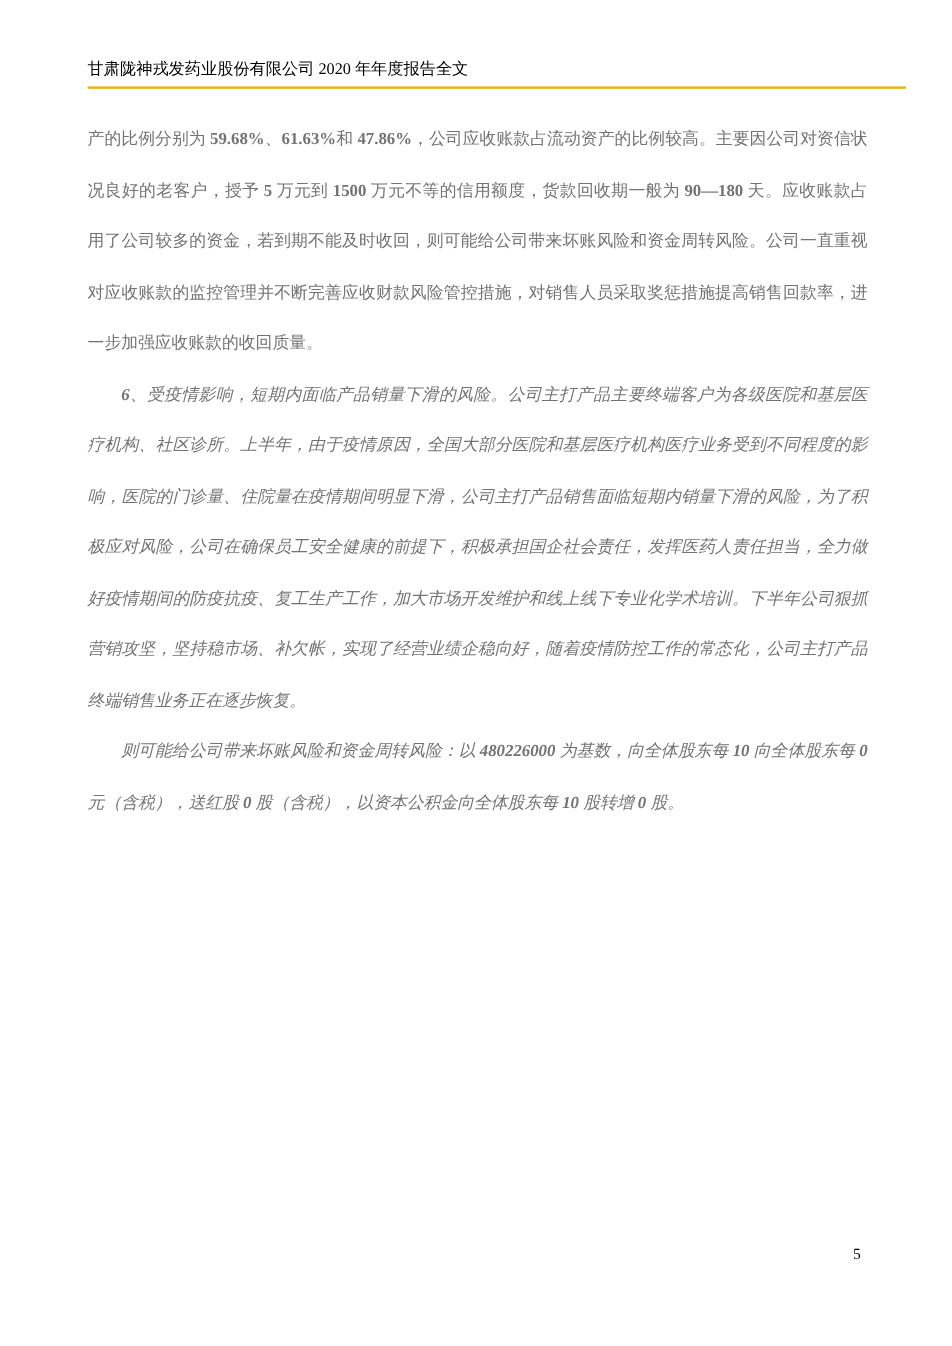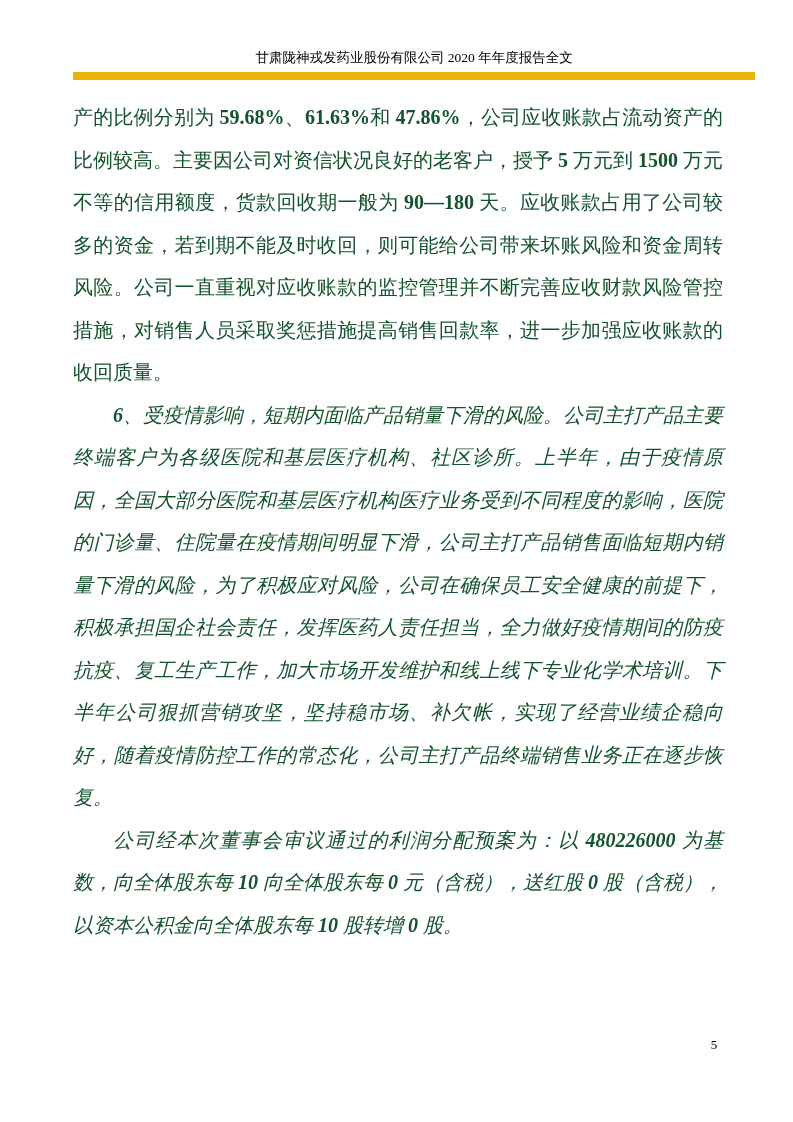--- a/index.html
+++ b/index.html
@@ -18,37 +18,37 @@
   .page {
     position: absolute;
     inset: 0;
     background: #ffffff;
   }
   .header {
     position: absolute;
     top: 48px;
     left: 73px;
     width: 682px;
-    text-align: center;
+    text-align: left;
     font-size: 13.5px;
     line-height: 20px;
     color: #000000;
-    border-bottom: 8px solid #eab308;
+    border-bottom: 2px solid #eab308;
     padding-bottom: 4px;
   }
   .body-text {
     position: absolute;
     top: 96px;
     left: 73px;
     width: 650px;
-    font-size: 20px;
+    font-size: 14px;
     line-height: 42.5px;
     text-align: justify;
     text-justify: inter-character;
-    color: #14532d;
+    color: #737373;
   }
   .para {
     margin: 0;
     padding: 0;
   }
   .para.indented {
     text-indent: 2em;
     font-style: italic;
   }
   .seg-b {
@@ -70,18 +70,18 @@
 
 <div class="page">
 
   <div class="header">
     <span>甘肃陇神戎发药业股份有限公司 2020 年年度报告全文</span>
   </div>
 
   <div class="body-text">
     <p class="para"><span>产的比例分别为 </span><span class="seg-b">59.68%</span><span>、</span><span class="seg-b">61.63%</span><span>和 </span><span class="seg-b">47.86%</span><span>，公司应收账款占流动资产的比例较高。主要因公司对资信状况良好的老客户，授予 </span><span class="seg-b">5</span><span> 万元到 </span><span class="seg-b">1500</span><span> 万元不等的信用额度，货款回收期一般为 </span><span class="seg-b">90—180</span><span> 天。应收账款占用了公司较多的资金，若到期不能及时收回，则可能给公司带来坏账风险和资金周转风险。公司一直重视对应收账款的监控管理并不断完善应收财款风险管控措施，对销售人员采取奖惩措施提高销售回款率，进一步加强应收账款的收回质量。</span></p>
     <p class="para indented"><span class="seg-b">6</span><span>、受疫情影响，短期内面临产品销量下滑的风险。公司主打产品主要终端客户为各级医院和基层医疗机构、社区诊所。上半年，由于疫情原因，全国大部分医院和基层医疗机构医疗业务受到不同程度的影响，医院的门诊量、住院量在疫情期间明显下滑，公司主打产品销售面临短期内销量下滑的风险，为了积极应对风险，公司在确保员工安全健康的前提下，积极承担国企社会责任，发挥医药人责任担当，全力做好疫情期间的防疫抗疫、复工生产工作，加大市场开发维护和线上线下专业化学术培训。下半年公司狠抓营销攻坚，坚持稳市场、补欠帐，实现了经营业绩企稳向好，随着疫情防控工作的常态化，公司主打产品终端销售业务正在逐步恢复。</span></p>
-    <p class="para indented"><span>公司经本次董事会审议通过的利润分配预案为：以 </span><span class="seg-b">480226000</span><span> 为基数，向全体股东每 </span><span class="seg-b">10</span><span> 向全体股东每 </span><span class="seg-b">0</span><span> 元（含税），送红股 </span><span class="seg-b">0</span><span> 股（含税），以资本公积金向全体股东每 </span><span class="seg-b">10</span><span> 股转增 </span><span class="seg-b">0</span><span> 股。</span></p>
+    <p class="para indented"><span>则可能给公司带来坏账风险和资金周转风险：以 </span><span class="seg-b">480226000</span><span> 为基数，向全体股东每 </span><span class="seg-b">10</span><span> 向全体股东每 </span><span class="seg-b">0</span><span> 元（含税），送红股 </span><span class="seg-b">0</span><span> 股（含税），以资本公积金向全体股东每 </span><span class="seg-b">10</span><span> 股转增 </span><span class="seg-b">0</span><span> 股。</span></p>
   </div>
 
   <div class="page-number">5</div>
 
 </div>
 
 </body></html>

